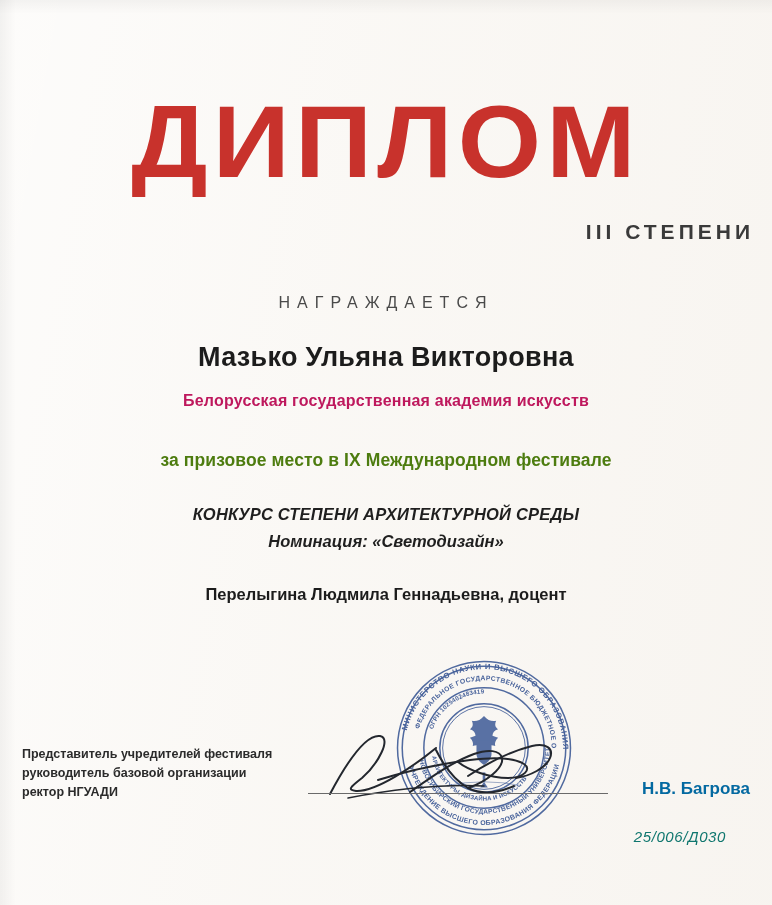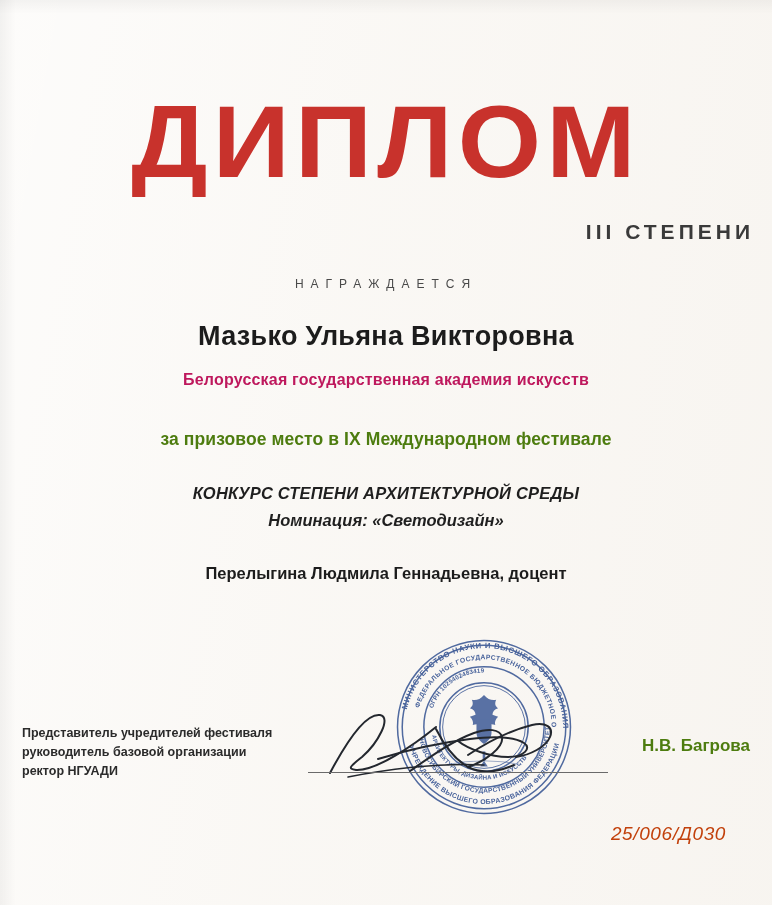--- a/index.html
+++ b/index.html
@@ -48,24 +48,24 @@
   }
   .degree {
     margin-top: 30px;
     text-align: right;
     color: #3a3a3a;
     font-size: 21px;
     font-weight: 700;
     letter-spacing: 4px;
   }
   .awarded-to-label {
-    margin-top: 33px;
+    margin-top: 50px;
     text-align: center;
     color: #4a4a4a;
-    font-size: 12px;
+    font-size: 16px;
     font-weight: 500;
     letter-spacing: 7px;
   }
   .recipient {
     margin-top: 30px;
     text-align: center;
     color: #1c1c1c;
     font-size: 27px;
     font-weight: 700;
     letter-spacing: 0.3px;
@@ -126,22 +126,22 @@
     left: 4px;
     top: 83px;
     color: #2b2b2b;
     font-size: 12.5px;
     line-height: 1.55;
     font-weight: 600;
   }
   .signer-name {
     position: absolute;
     right: 4px;
-    top: 95px;
-    color: #4d7c0f;
+    top: 117px;
+    color: #0369a1;
     font-size: 17px;
     font-weight: 700;
   }
   .sig-line {
     position: absolute;
     left: 290px;
     top: 131px;
     width: 300px;
     height: 1px;
     background: #6a6a6a;
@@ -163,22 +163,22 @@
     top: -8px;
     width: 188px;
     height: 188px;
     opacity: 0.88;
   }
 
   .doc-number {
     position: absolute;
     right: 46px;
     bottom: 60px;
-    color: #c2410c;
-    font-size: 19px;
+    color: #0f766e;
+    font-size: 15px;
     letter-spacing: 0.6px;
     font-style: italic;
     z-index: 3;
   }
 
   .edge-shadow-left {
     position: absolute;
     left: 0; top: 0; bottom: 0; width: 16px;
     background: linear-gradient(to right, rgba(0,0,0,0.045), rgba(0,0,0,0));
     pointer-events: none;

